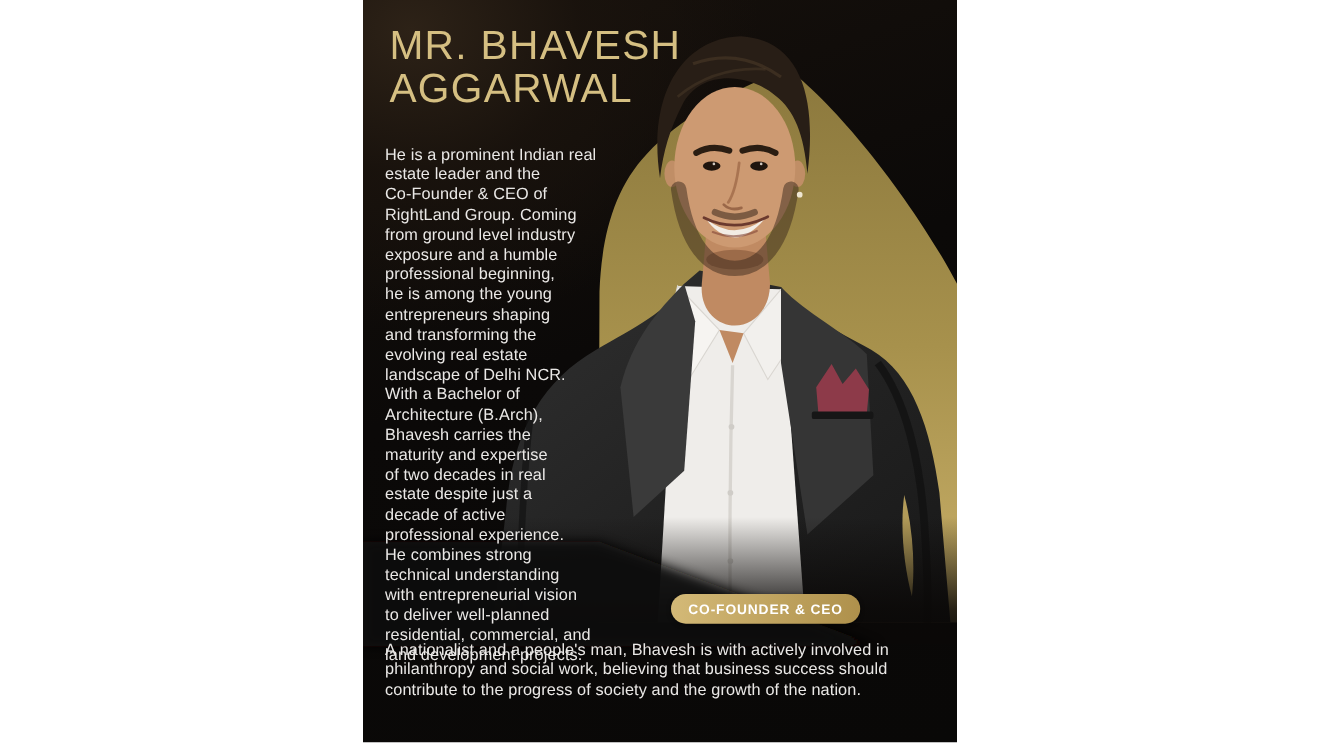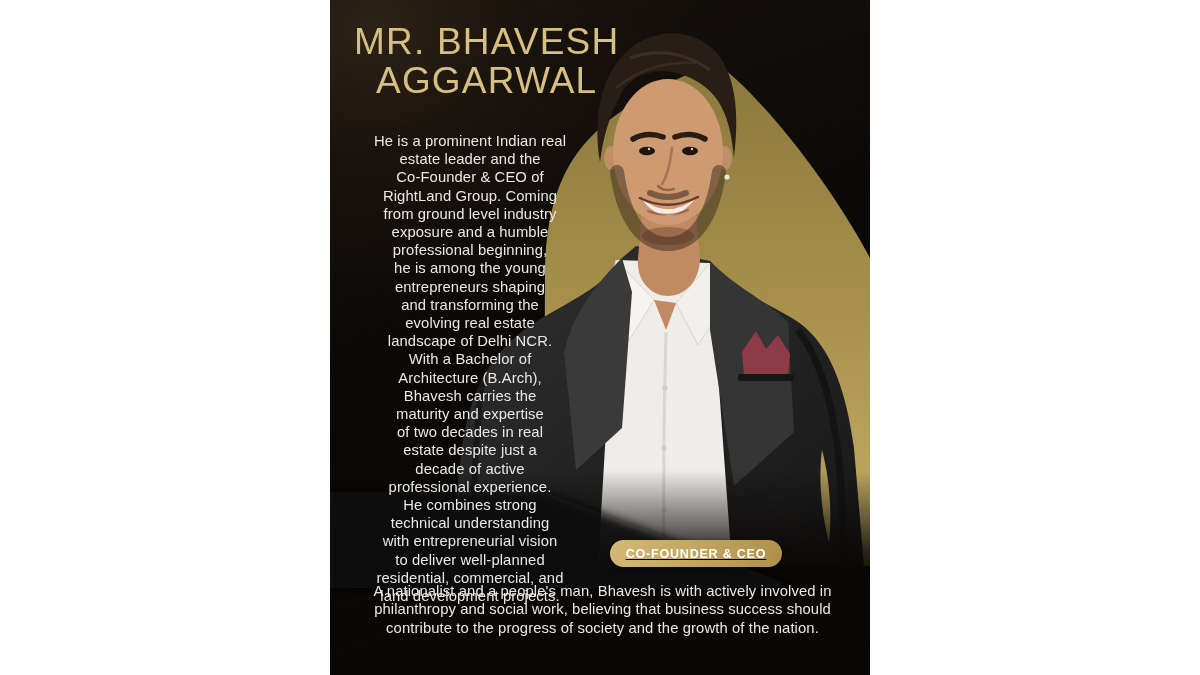--- a/index.html
+++ b/index.html
@@ -1,21 +1,21 @@
 <!DOCTYPE html>
 <html style="--page-bg: #ffffff; --panel-bg: #0b0908; --panel-glow: #2d2217; --title-gold: #d5bf82; --body-text: #eae8e6; --badge-gold-light: #d4ba78; --badge-gold-dark: #ae904b; --badge-text: #ffffff; --beam-gold-top: #8b783d; --beam-gold-bottom: #c9b069; --pocket-square-maroon: #8d3a49;"><head>
 <meta charset="utf-8">
 <style>
   html,body{margin:0;padding:0;}
   body{
     width:1200px;height:675px;overflow:hidden;
     background:var(--page-bg,#ffffff);
     font-family:"Liberation Sans", sans-serif;
   }
-  .canvas{position:relative;width:956px;height:675px;background:var(--page-bg,#ffffff);text-align:center;}
+  .canvas{position:relative;width:956px;height:675px;background:var(--page-bg,#ffffff);}
   .panel{
     position:absolute;left:330px;top:0;width:540px;height:675px;overflow:hidden;
     background:
       radial-gradient(95% 65% at 8% 4%, var(--panel-glow,#2d2217) 0%, rgba(26,19,13,0.85) 30%, rgba(11,9,8,0) 62%),
       linear-gradient(160deg,#17110c 0%, var(--panel-bg,#0b0908) 45%, #090807 100%);
   }
   .poster-title{
     position:absolute;left:24px;top:22px;z-index:3;
     font-size:37px;line-height:39px;font-weight:400;letter-spacing:1.2px;
     color:var(--title-gold,#d8c285);
@@ -33,21 +33,20 @@
     color:var(--body-text,#eae8e6);
     white-space:pre-line;
   }
   .portrait{position:absolute;left:0;top:0;width:540px;height:675px;z-index:2;}
   .role-badge{
     position:absolute;left:280px;top:540px;width:172px;height:27px;z-index:5;
     border-radius:14px;
     background:linear-gradient(100deg,var(--badge-gold-light,#d4ba78) 0%, #c3a763 45%, var(--badge-gold-dark,#ae904b) 100%);
     display:flex;align-items:center;justify-content:center;
     box-shadow:0 1px 4px rgba(0,0,0,0.5);
-    text-decoration:underline;
   }
   .role-badge span{
     color:var(--badge-text,#ffffff);font-size:12.5px;font-weight:700;letter-spacing:0.8px;
   }
 </style>
 </head>
 <body>
 
 <div class="canvas">
   <div class="panel">

